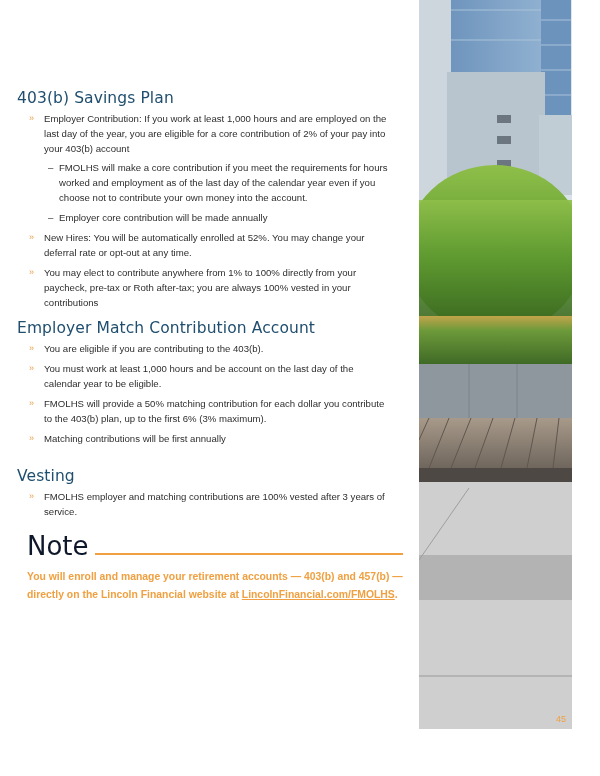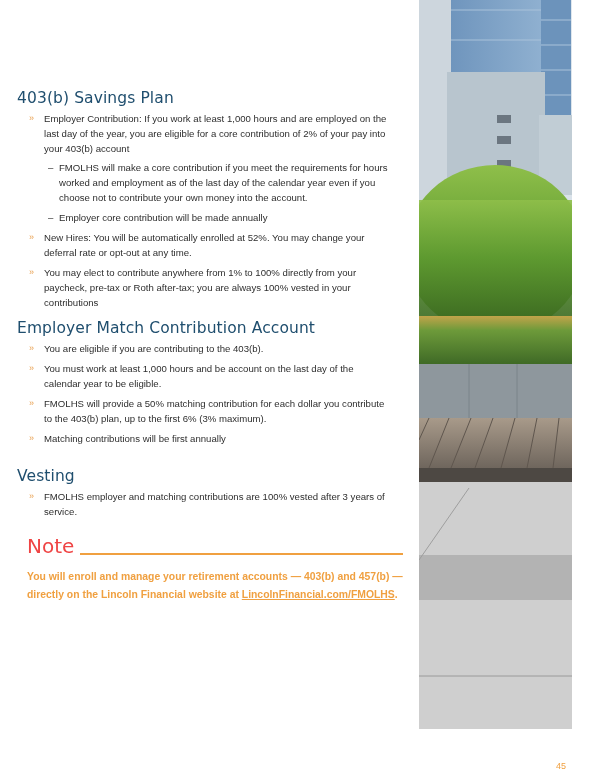--- a/index.html
+++ b/index.html
@@ -26,33 +26,33 @@
     li.sub-item {
       position: relative; padding-left: 10px; margin-left: 5px; font-size: 9.6px;
       line-height: 15px; margin-bottom: 5px;
     }
     li.sub-item .dash { position: absolute; left: -1px; top: 0; }
     .sec2 { margin-top: 9px; }
     .sec3 { margin-top: 21px; }
     .note { position: absolute; left: 27px; top: 534px; width: 380px; }
     .note-head { display: flex; align-items: flex-end; }
     .note-title {
-      font-family: "DejaVu Sans", sans-serif; font-size: 20px; color: #ef4444;
+      font-family: "DejaVu Sans", sans-serif; font-size: 26px; color: #0f172a;
       font-weight: normal; line-height: 24px;
     }
     .note-rule { flex: 1; height: 2px; background: #f0a040; margin: 0 4px 3px 6px; }
     .note-body {
       margin-top: 10px; font-size: 10.4px; line-height: 18px; font-weight: bold; color: #f0a040;
     }
     .note-body a { color: #f0a040; text-decoration: underline; }
     .photo {
       position: absolute; left: 419px; top: 0; width: 153px; height: 729px; overflow: hidden;
     }
     .page-num {
-      position: absolute; left: 556px; top: 761px; font-size: 9px; color: #f0a040; font-weight: normal;
+      position: absolute; left: 556px; top: 714px; font-size: 9px; color: #f0a040; font-weight: normal;
     }
   </style>
 </head>
 <body>
 
 <div class="content">
   <section>
     <h2>403(b) Savings Plan</h2>
     <ul>
       <li class="bullet">

